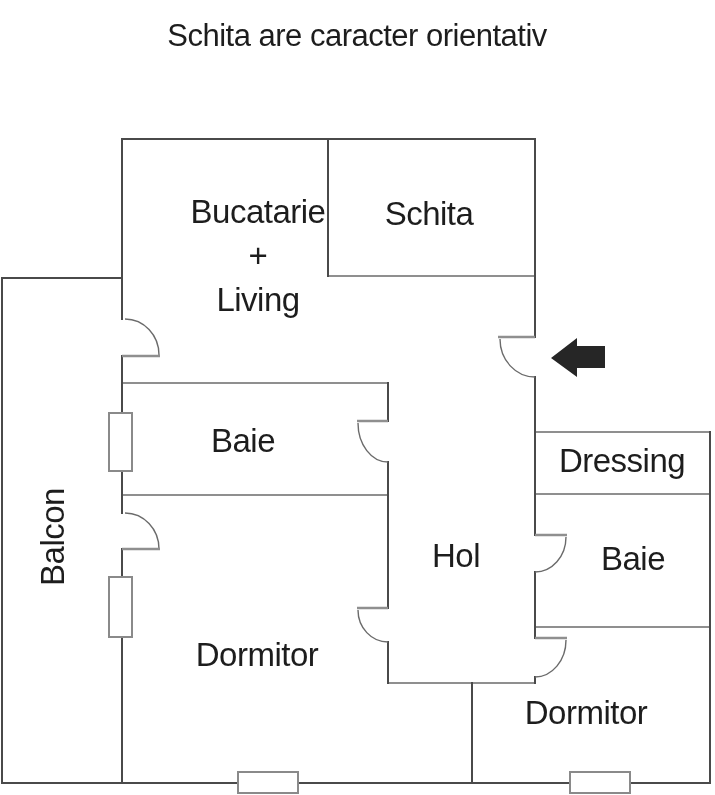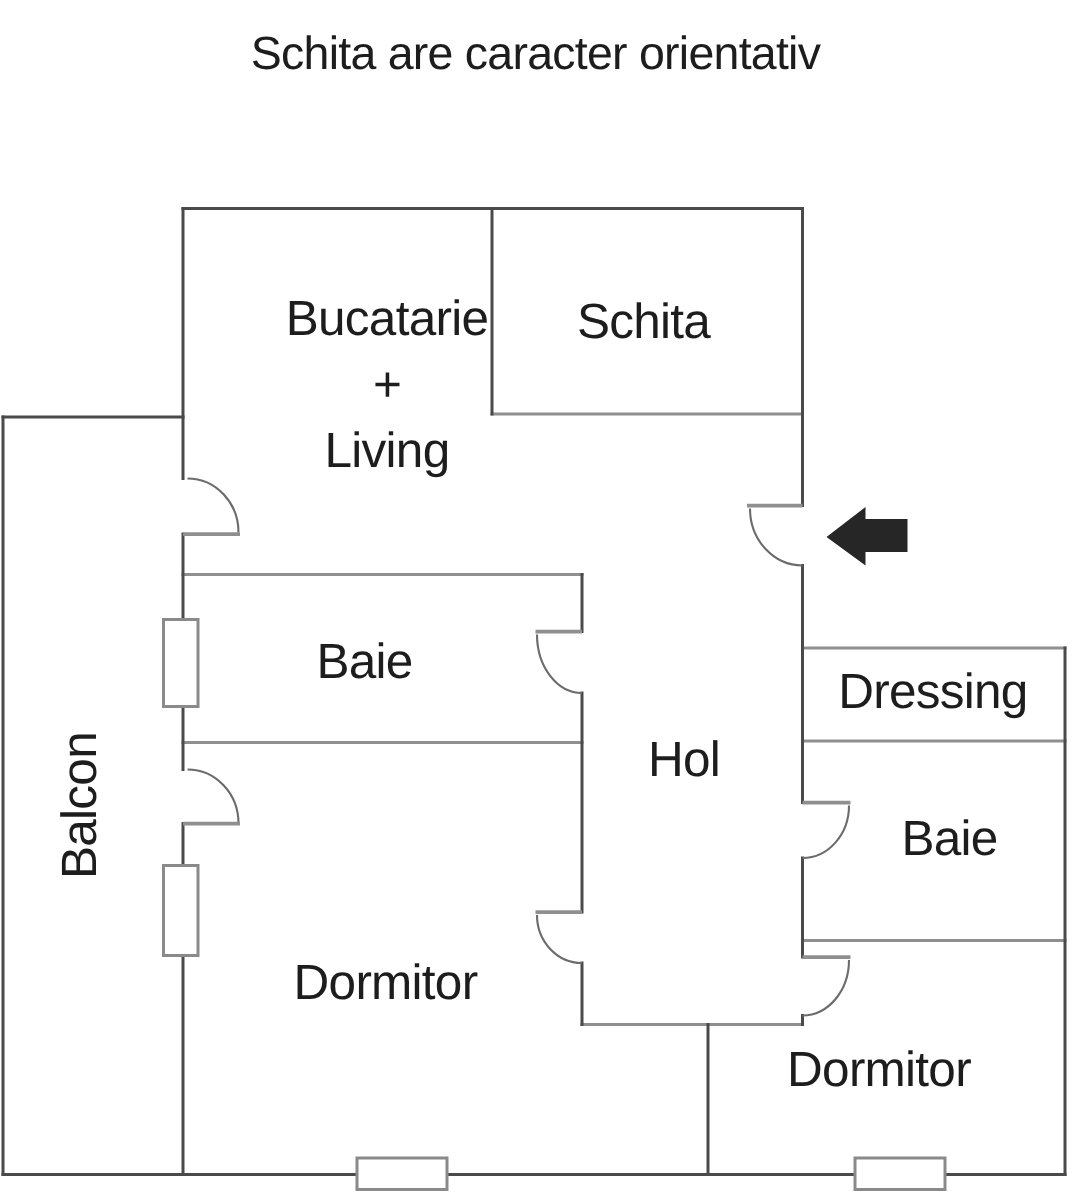--- a/index.html
+++ b/index.html
@@ -114,21 +114,21 @@
     <div>+</div>
     <div>Living</div>
   </div>
 
   <div class="room-label" style="left:429px;top:214px;">Schita</div>
 
   <div class="room-label rotated" style="left:53px;top:537px;">Balcon</div>
 
   <div class="room-label" style="left:243px;top:441px;">Baie</div>
 
-  <div class="room-label" style="left:456px;top:506px;">Hol</div>
+  <div class="room-label" style="left:456px;top:556px;">Hol</div>
 
   <div class="room-label" style="left:622px;top:461px;">Dressing</div>
 
   <div class="room-label" style="left:633px;top:559px;">Baie</div>
 
   <div class="room-label" style="left:257px;top:655px;">Dormitor</div>
 
   <div class="room-label" style="left:586px;top:713px;">Dormitor</div>
 
 </div>

